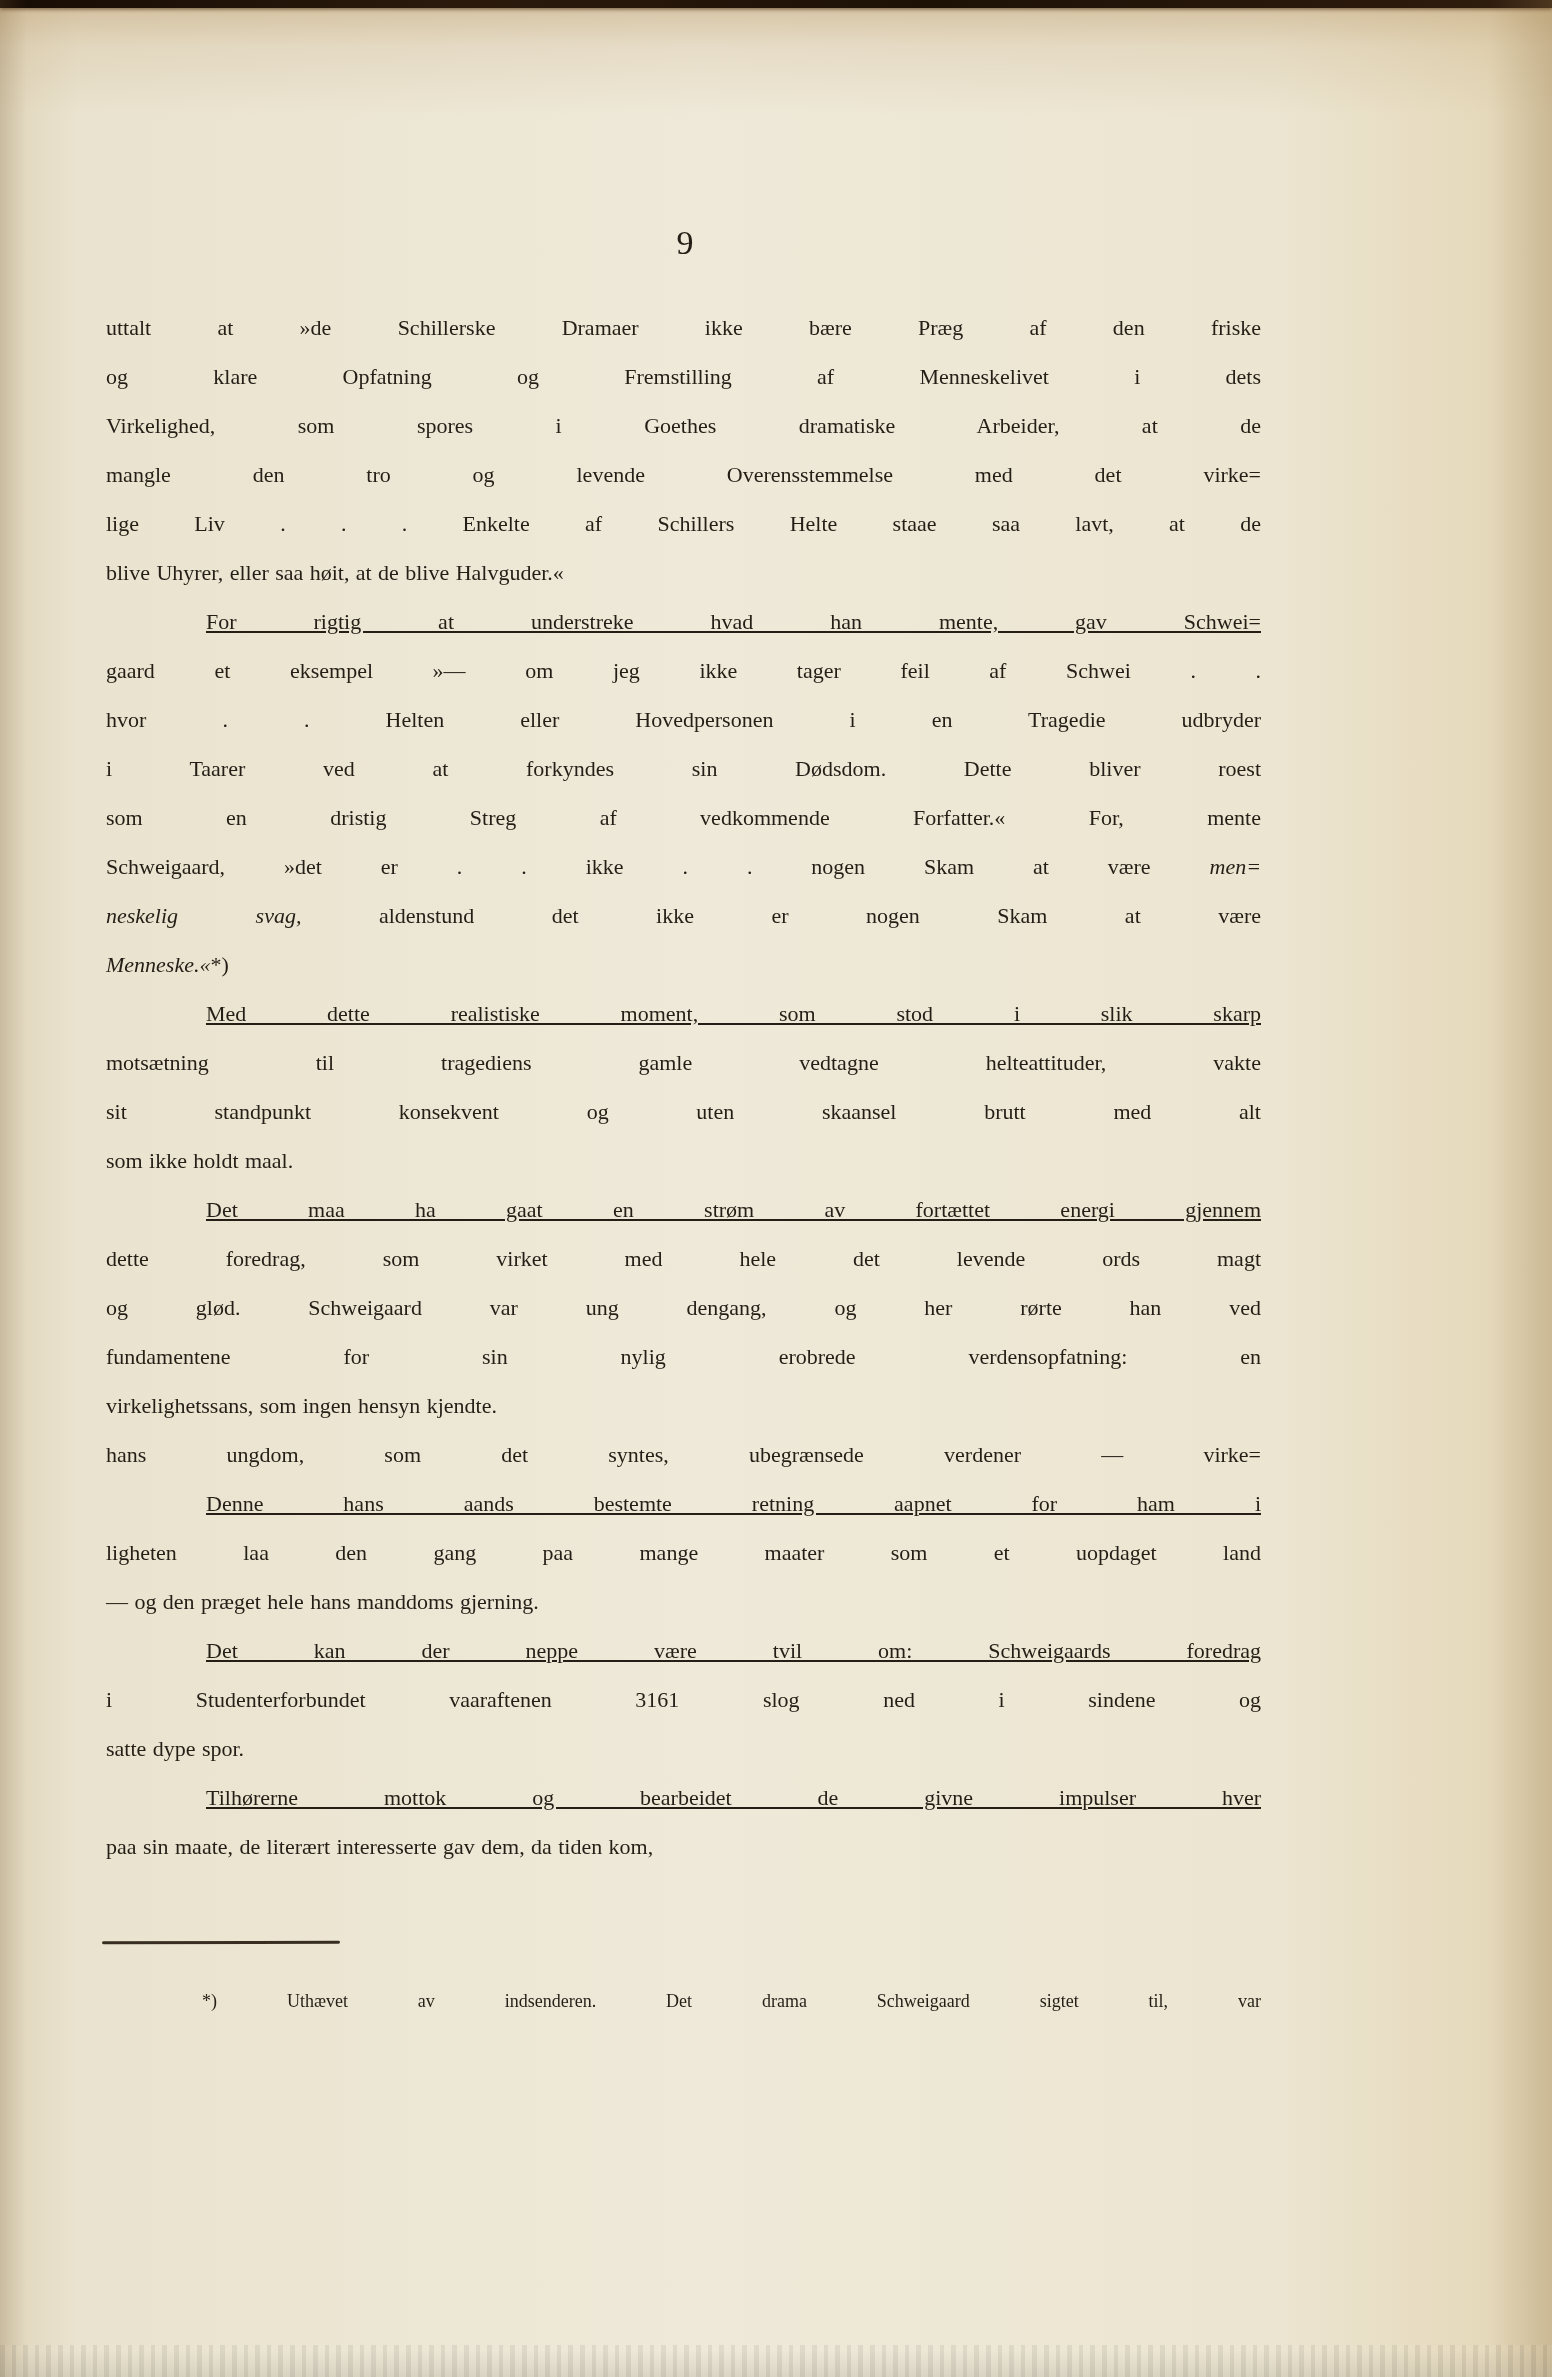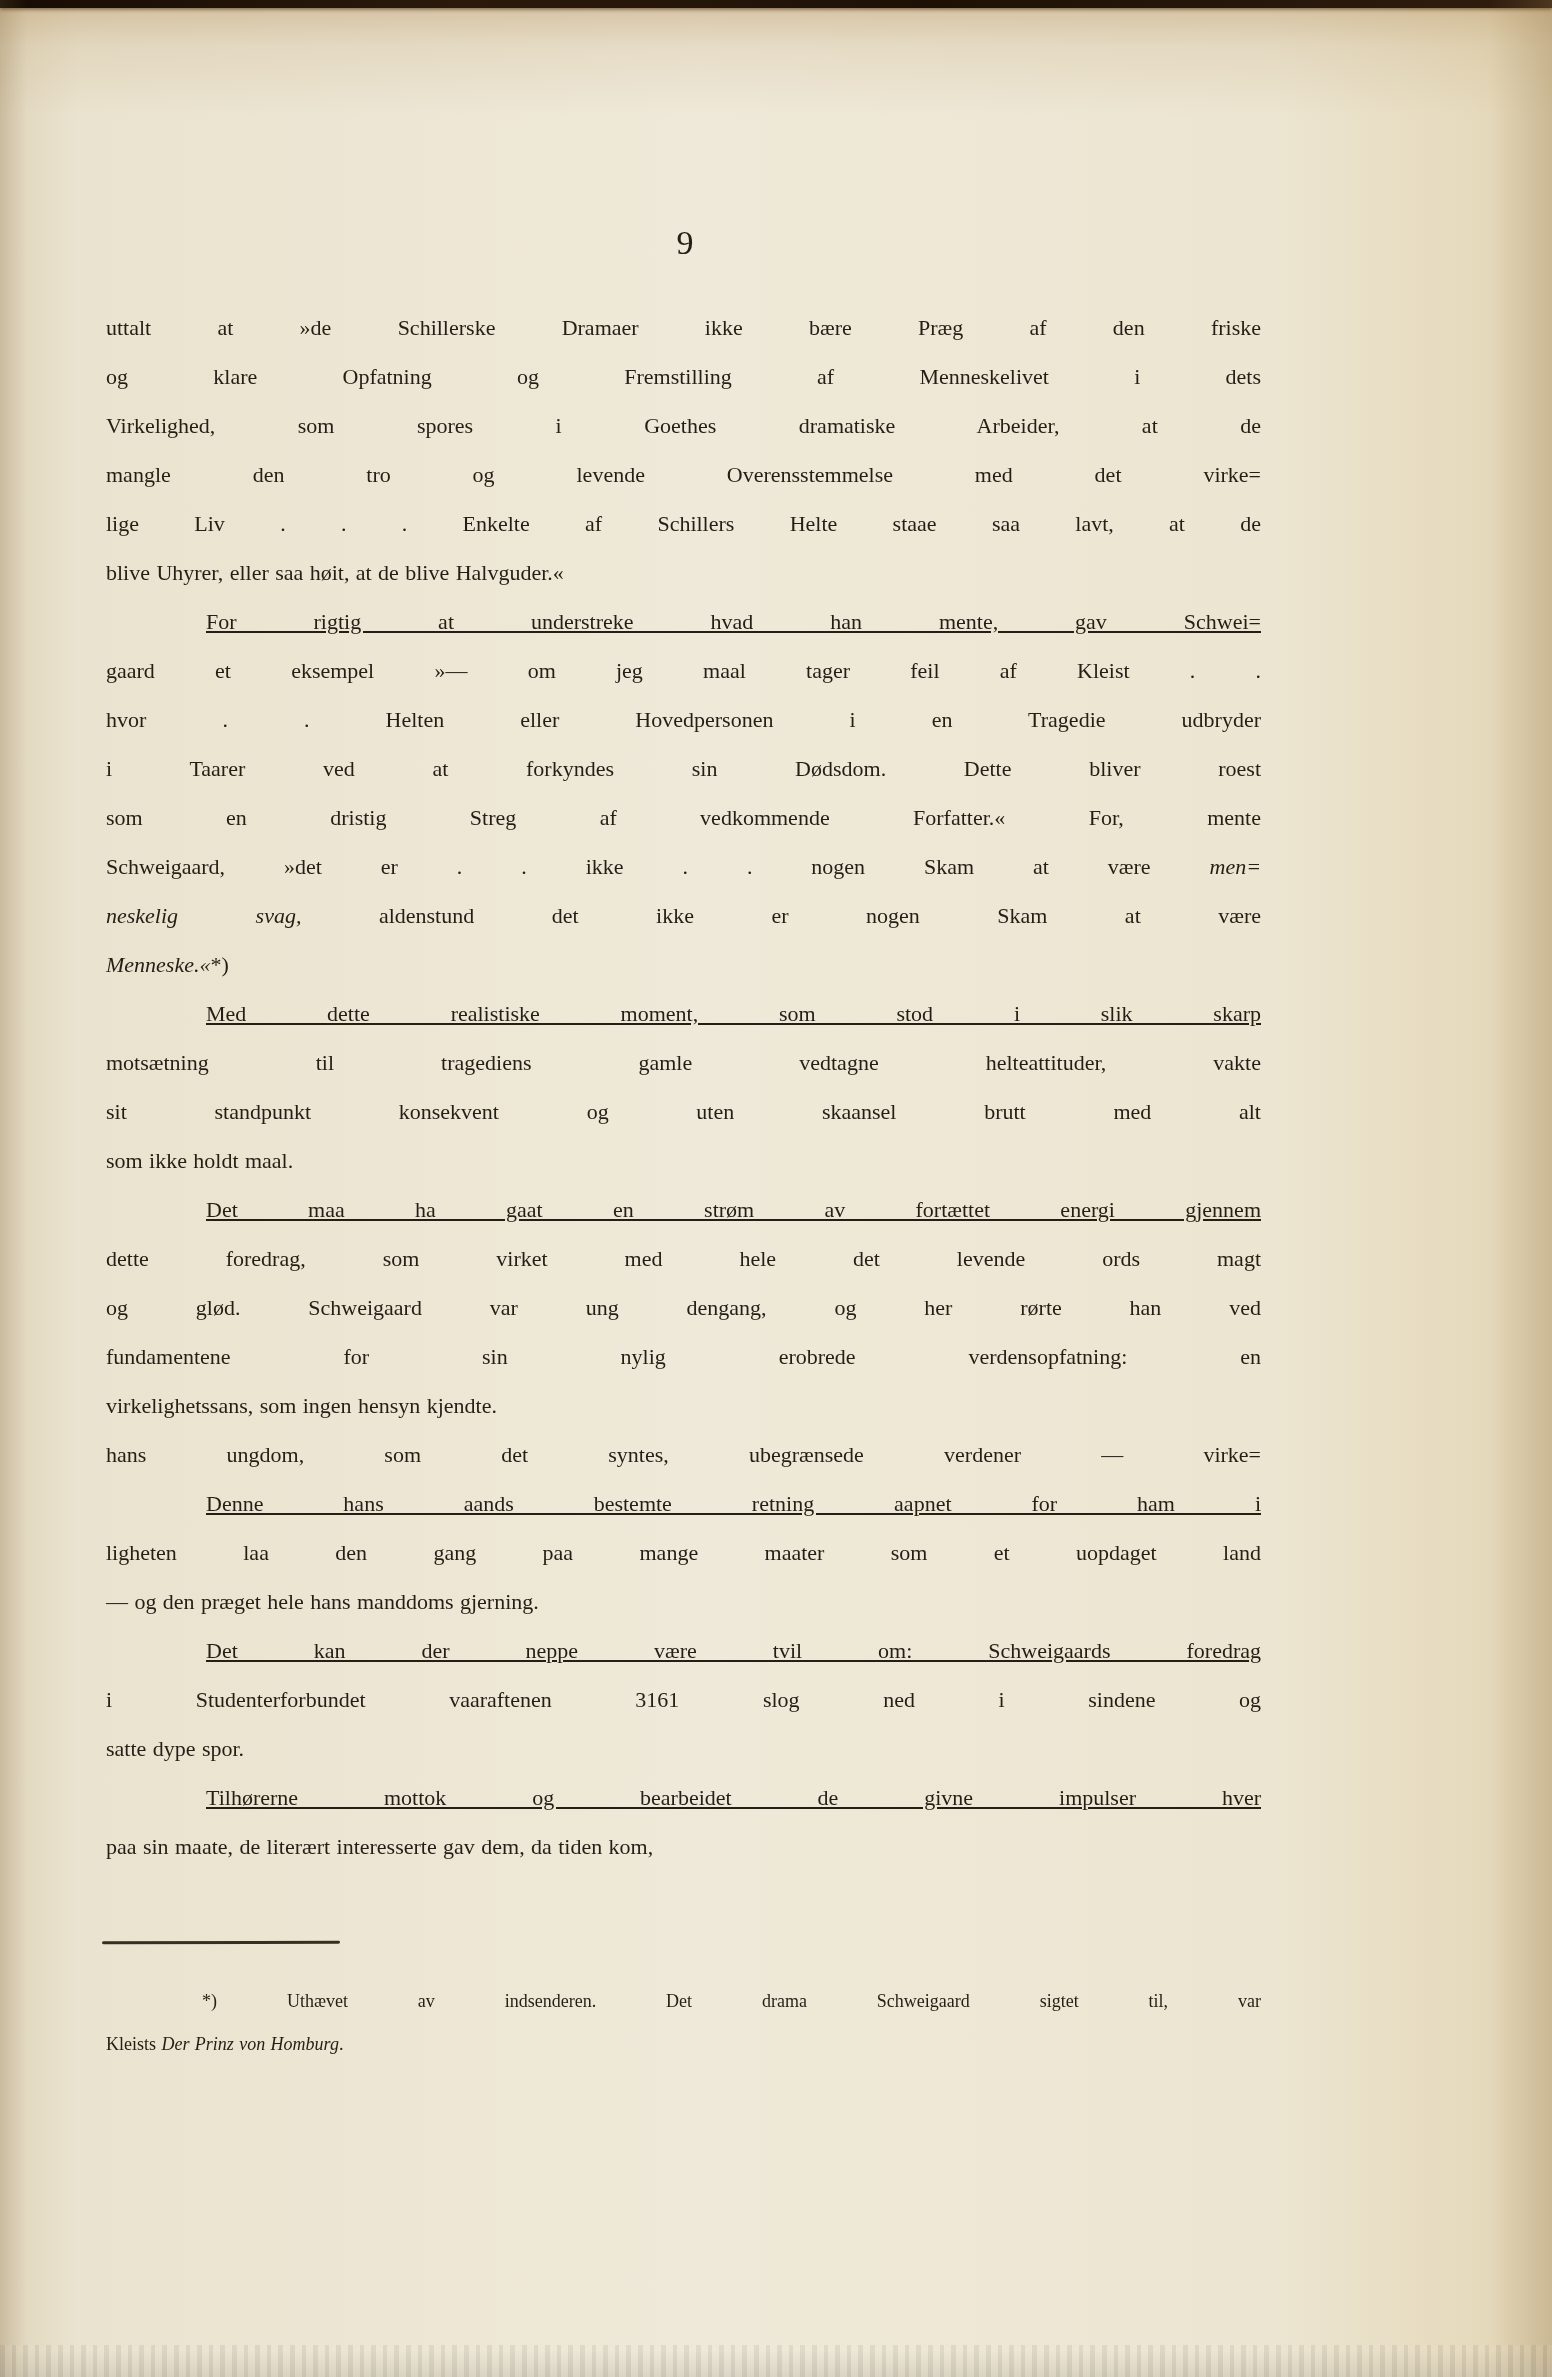--- a/index.html
+++ b/index.html
@@ -75,21 +75,21 @@
   <div class="pageno">9</div>
 
   <div class="body-text" id="body-text">
       <div class="line"><span>uttalt at »de Schillerske Dramaer ikke bære Præg af den friske</span></div>
       <div class="line"><span>og klare Opfatning og Fremstilling af Menneskelivet i dets</span></div>
       <div class="line"><span>Virkelighed, som spores i Goethes dramatiske Arbeider, at de</span></div>
       <div class="line"><span>mangle den tro og levende Overensstemmelse med det virke=</span></div>
       <div class="line"><span>lige Liv . . . Enkelte af Schillers Helte staae saa lavt, at de</span></div>
       <div class="line last"><span>blive Uhyrer, eller saa høit, at de blive Halvguder.«</span></div>
       <div class="line indent"><span>For rigtig at understreke hvad han mente, gav Schwei=</span></div>
-      <div class="line"><span>gaard et eksempel »— om jeg maal tager feil af Kleist . .</span></div>
+      <div class="line"><span>gaard et eksempel »— om jeg ikke tager feil af Schwei . .</span></div>
       <div class="line"><span>hvor . . Helten eller Hovedpersonen i en Tragedie udbryder</span></div>
       <div class="line"><span>i Taarer ved at forkyndes sin Dødsdom. Dette bliver roest</span></div>
       <div class="line"><span>som en dristig Streg af vedkommende Forfatter.« For, mente</span></div>
       <div class="line"><span>Schweigaard, »det er . . ikke . . nogen Skam at være </span><span class="it">men=</span></div>
       <div class="line"><span class="it">neskelig svag,</span><span> aldenstund det ikke er nogen Skam at være</span></div>
       <div class="line last"><span class="it">Menneske.«</span><span>*)</span></div>
       <div class="line indent"><span>Med dette realistiske moment, som stod i slik skarp</span></div>
       <div class="line"><span>motsætning til tragediens gamle vedtagne helteattituder, vakte</span></div>
       <div class="line"><span>sit standpunkt konsekvent og uten skaansel brutt med alt</span></div>
       <div class="line last"><span>som ikke holdt maal.</span></div>
@@ -105,16 +105,15 @@
       <div class="line indent"><span>Det kan der neppe være tvil om: Schweigaards foredrag</span></div>
       <div class="line"><span>i Studenterforbundet vaaraftenen 3161 slog ned i sindene og</span></div>
       <div class="line last"><span>satte dype spor.</span></div>
       <div class="line indent"><span>Tilhørerne mottok og bearbeidet de givne impulser hver</span></div>
       <div class="line last"><span>paa sin maate, de literært interesserte gav dem, da tiden kom,</span></div>
     </div>
 
   <div class="footnote-rule"></div>
   <div class="footnote" id="footnote-text">
       <div class="fline indent"><span>*) Uthævet av indsenderen. Det drama Schweigaard sigtet til, var</span></div>
-      <div class="fline last"><span>Kleists </span><span class="it">Der Prinz von Homburg</span><span>.</span></div>
     </div>
 </div>
 
 
 </body></html>

